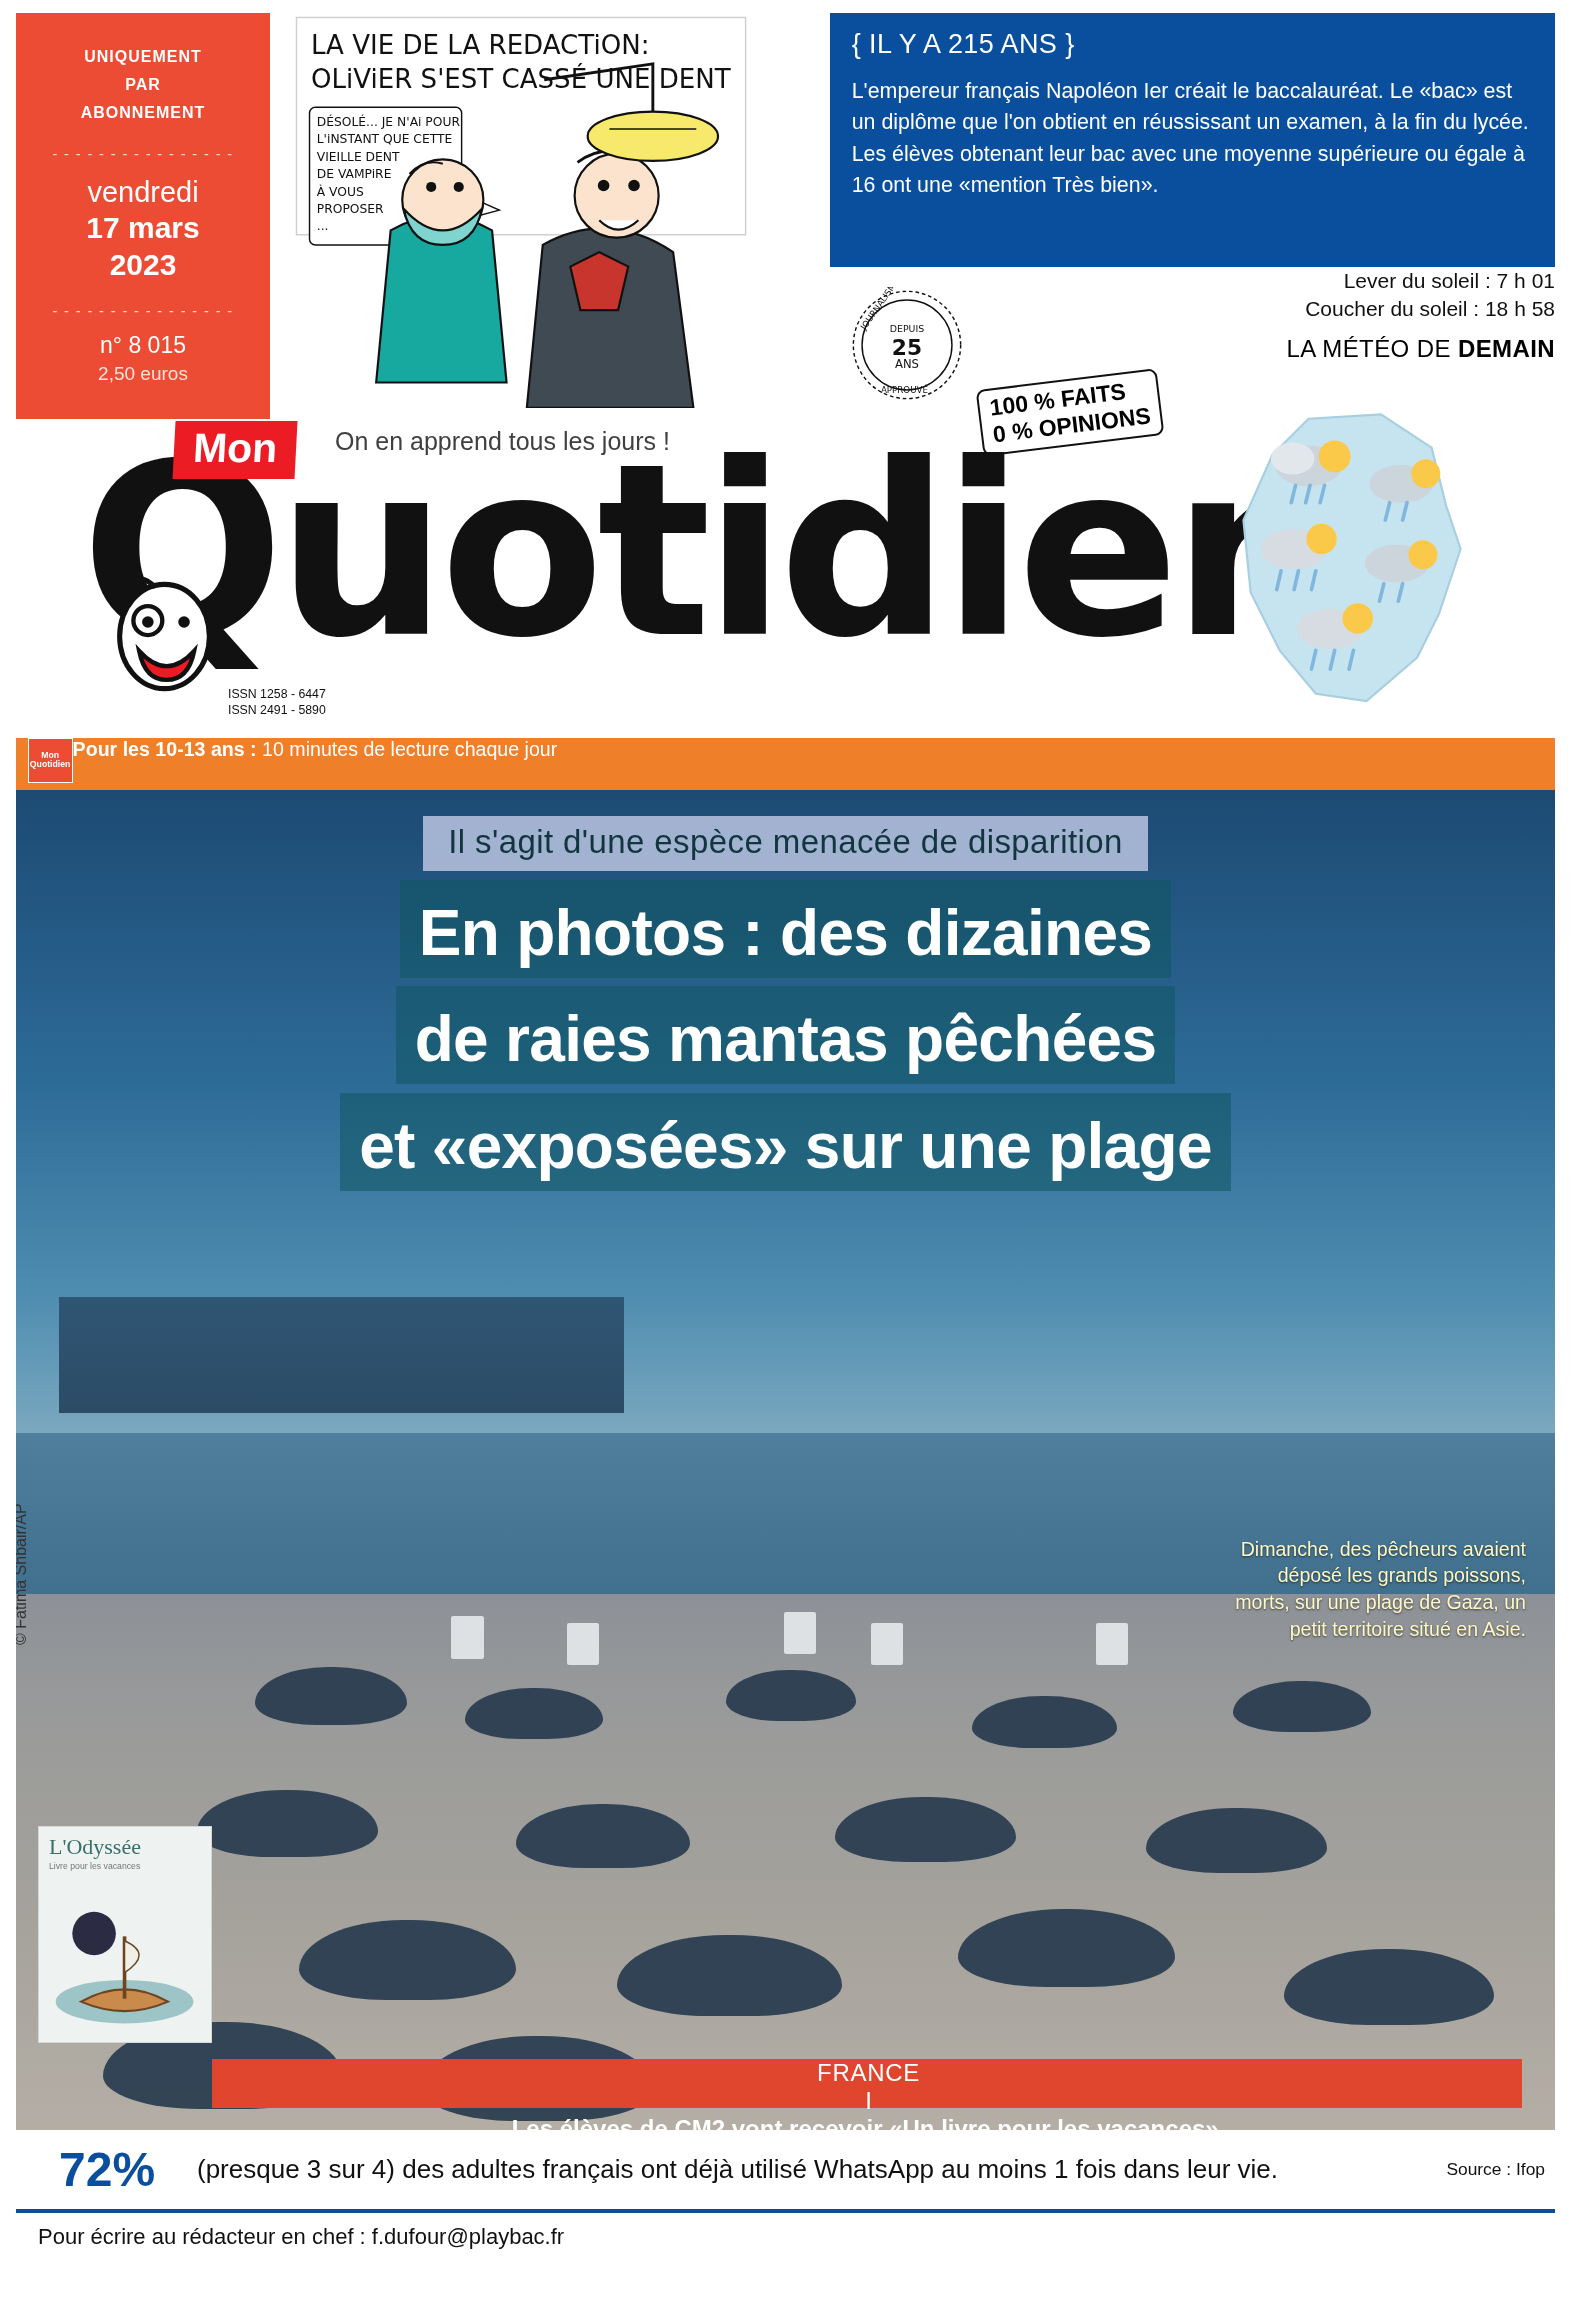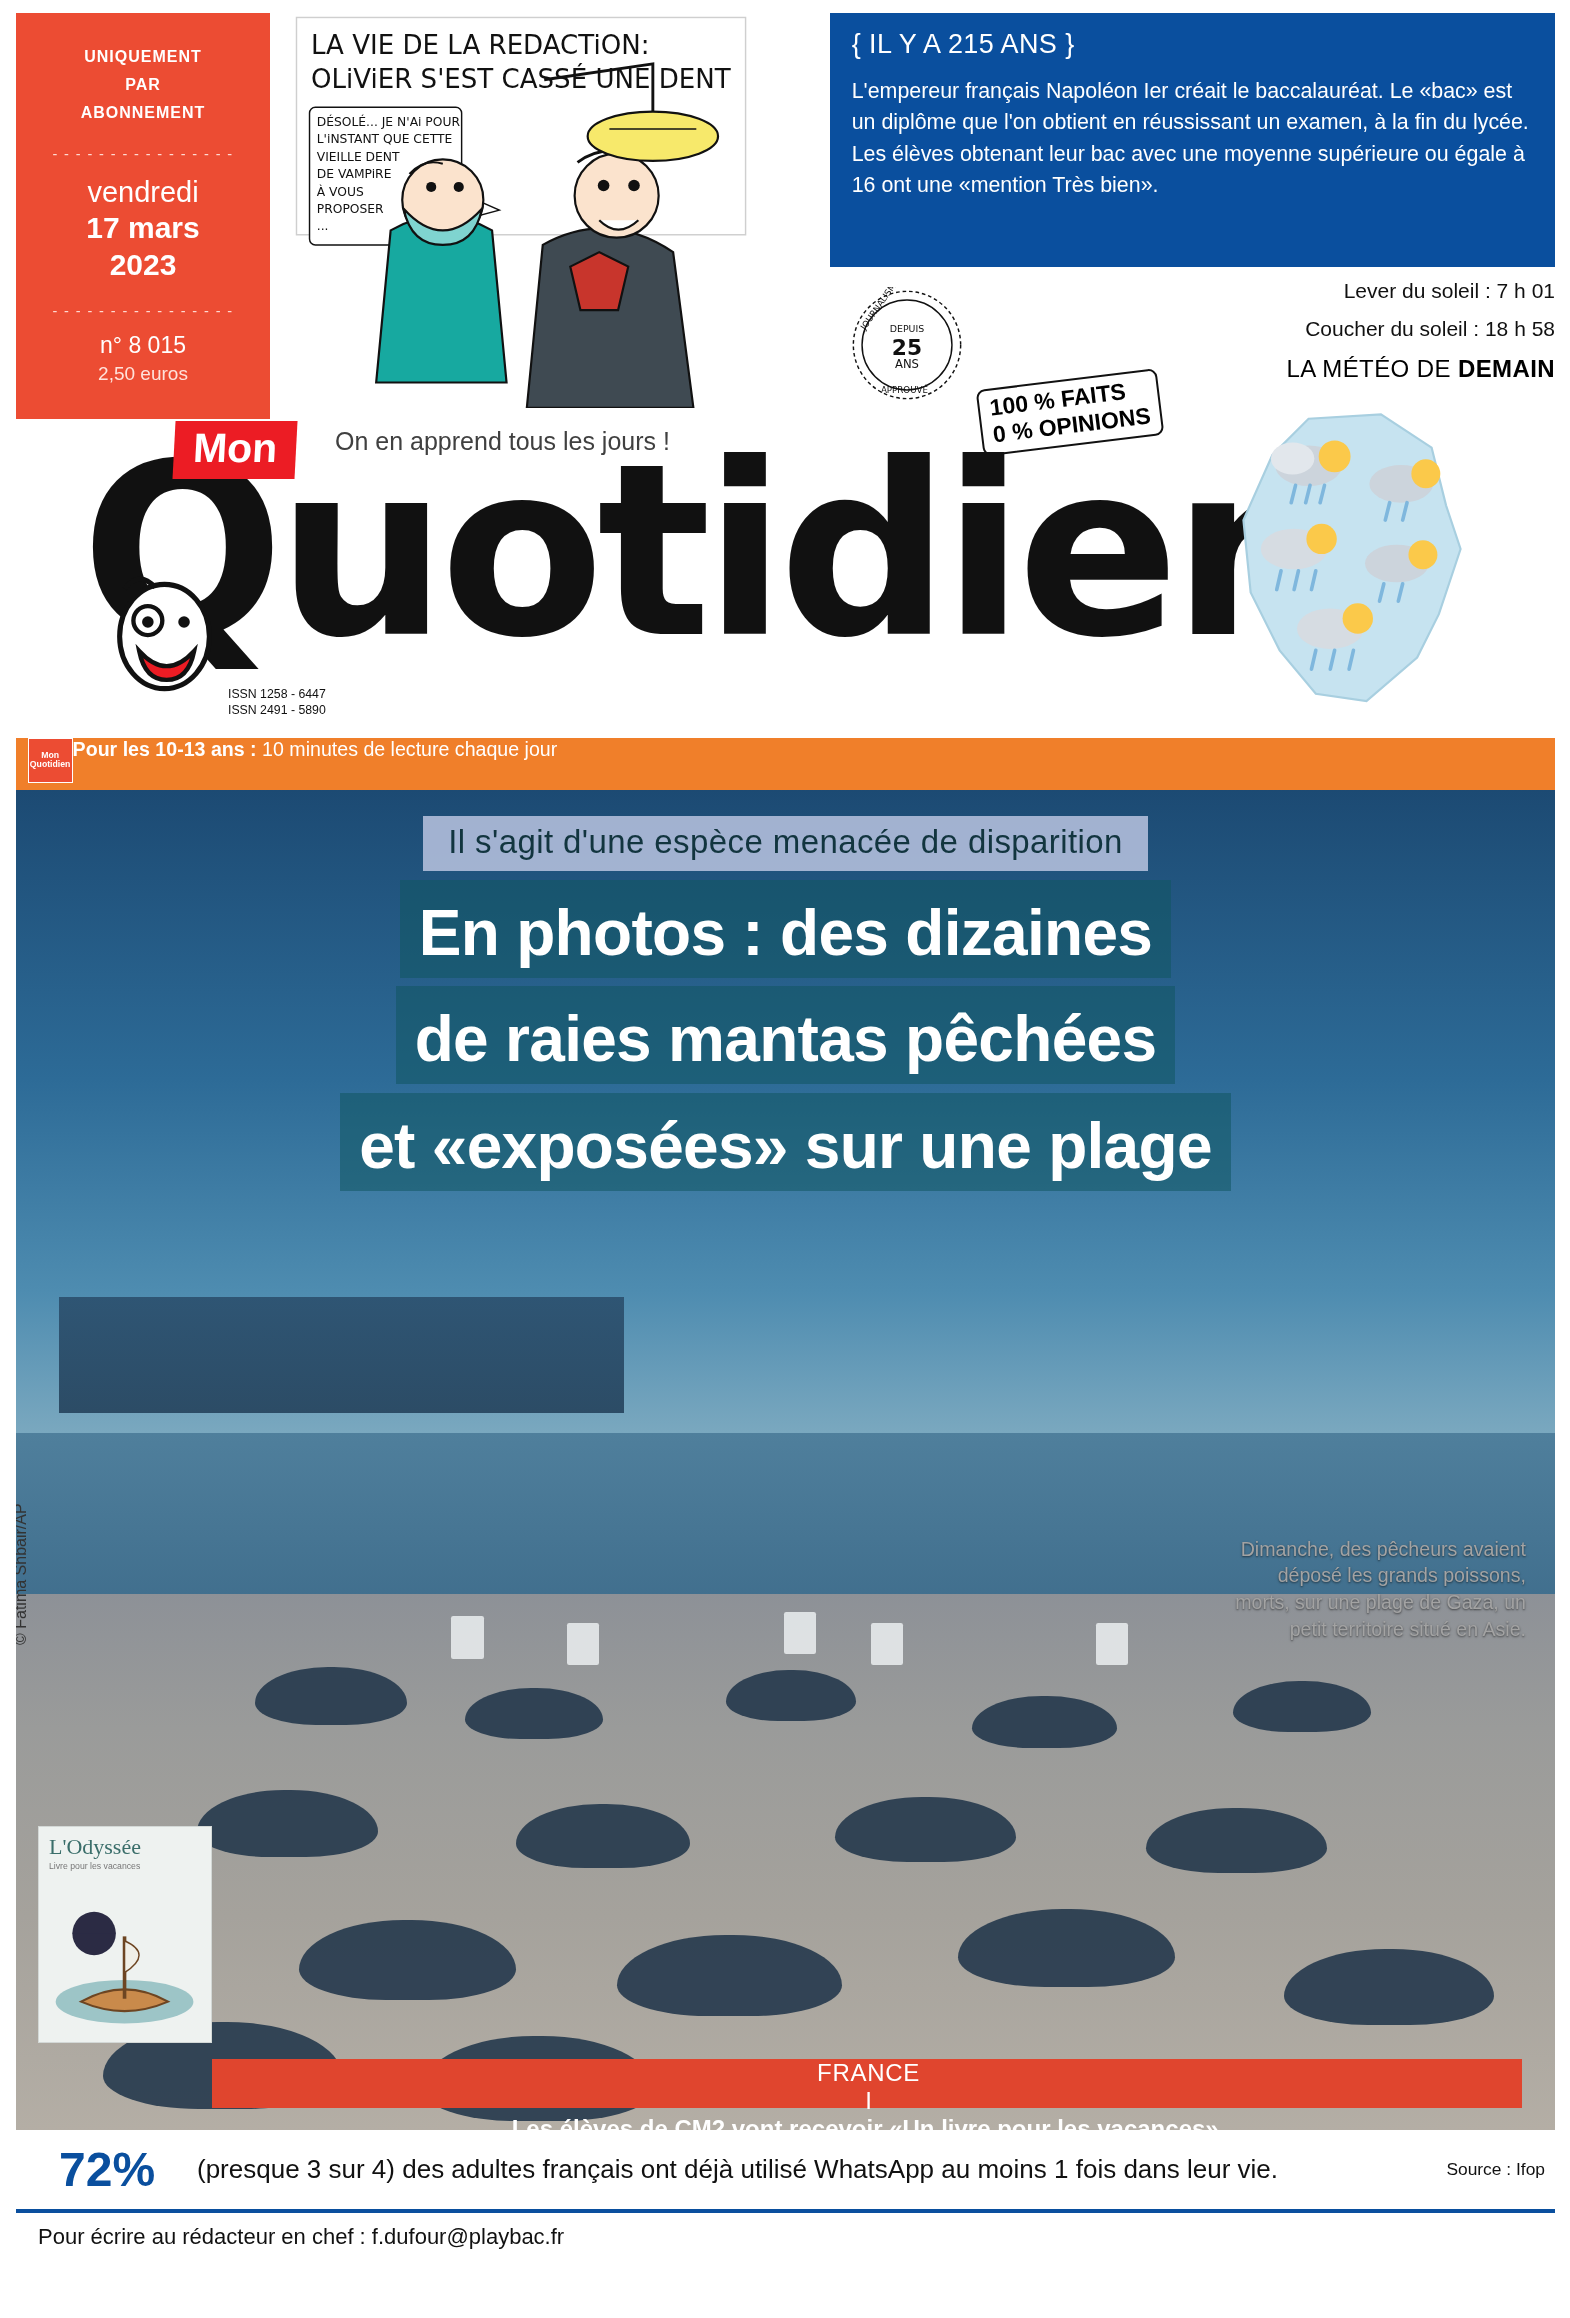--- a/index.html
+++ b/index.html
@@ -100,21 +100,20 @@
   }
   .bluebox p {
     font-size: 21.4px;
     line-height: 1.46;
   }
   .sunline {
     text-align: right;
     font-size: 21px;
     line-height: 1.35;
     color: #111;
-    margin-top: 10px;
   }
   .meteo-title {
     text-align: right;
     font-size: 24px;
     margin-top: 11.6px;
     letter-spacing: 0.4px;
   }
   .meteo-title b { font-weight: bold; }
 
   
@@ -287,21 +286,21 @@
     letter-spacing: -0.7px;
     padding: 20px 19px 10px 19px;
     margin-top: 8.7px;
     line-height: 1.06;
   }
   .caption {
     position: absolute;
     right: 29px; top: 746px;
     width: 304px;
     text-align: right;
-    color: #a3a3a3;
+    color: #fef9c3;
     font-size: 19.6px;
     line-height: 1.36;
     text-shadow: 0 0.7px 2.2px rgba(0,0,0,.6);
   }
   .credit-left {
     position: absolute;
     left: -4.3px; top: 855px;
     transform: rotate(-90deg);
     transform-origin: left top;
     font-size: 16px;

